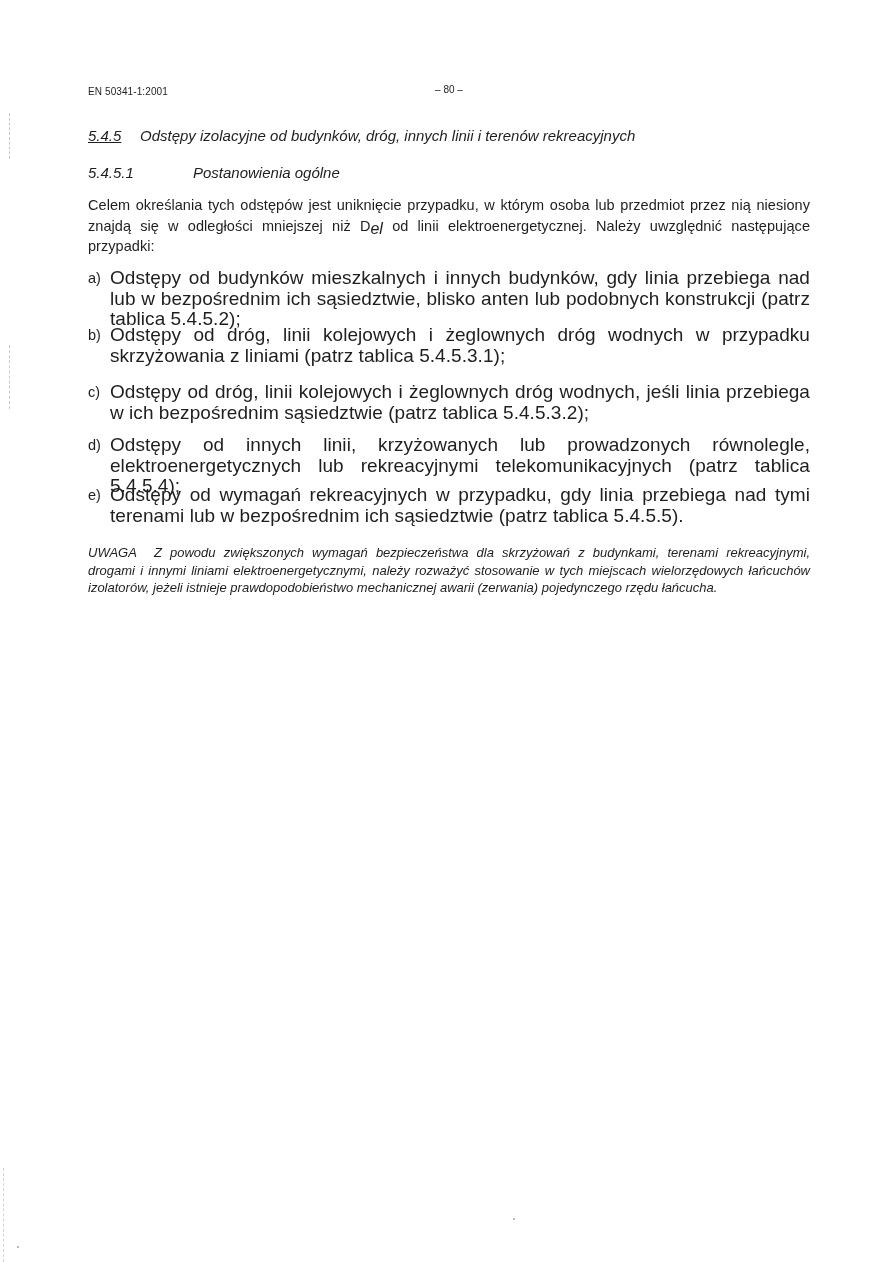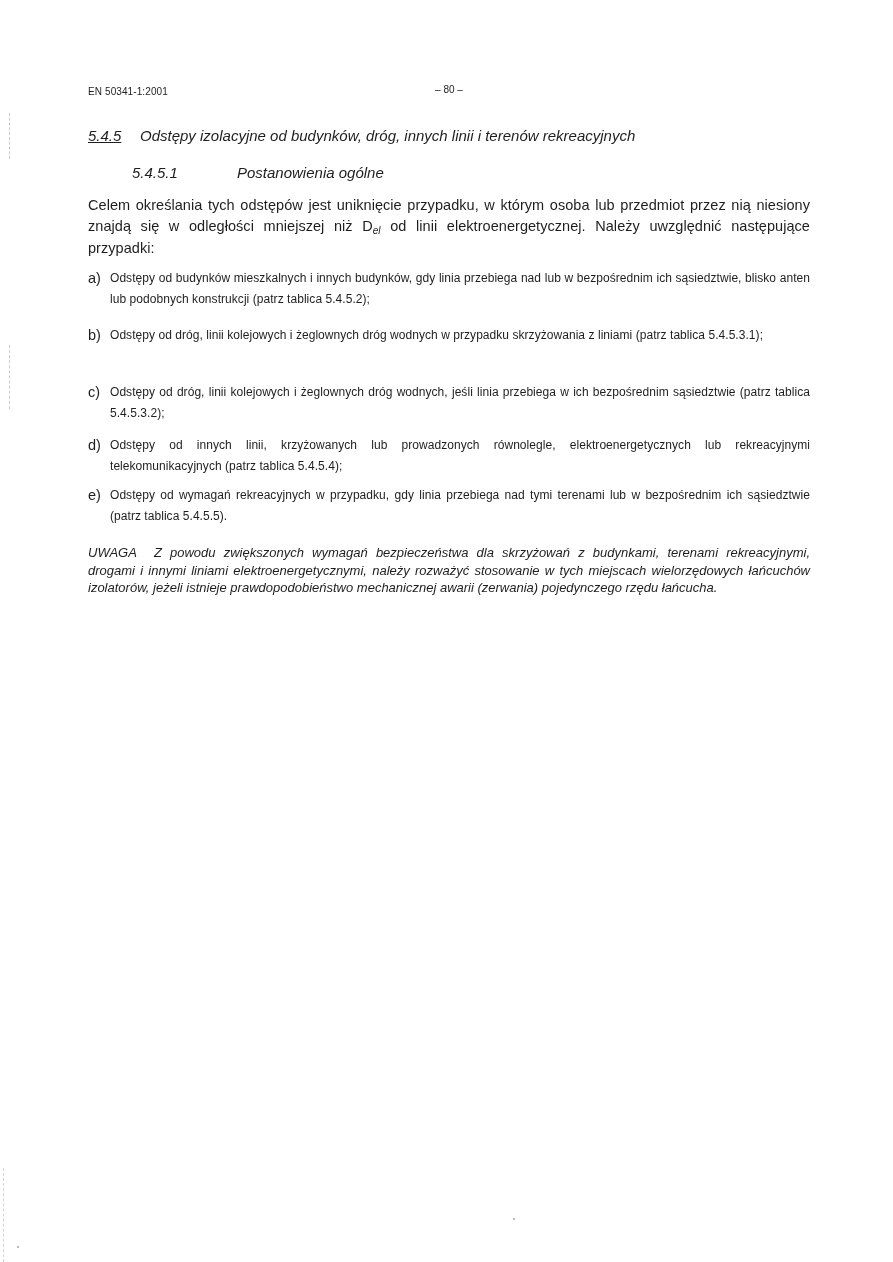--- a/index.html
+++ b/index.html
@@ -28,21 +28,21 @@
   .doc-ref { position: absolute; left: 0; top: 0; letter-spacing: 0.1px; }
   .page-num { position: absolute; left: 0; right: 0; top: -2px; text-align: center; }
 
   
   .heading {
     font-style: italic;
     font-size: 15px;
     white-space: nowrap;
   }
   .heading-1 { top: 127px; }
-  .heading-2 { top: 164px; margin-left: 44px; }
+  .heading-2 { top: 164px; }
   .heading-num-1 { display: inline-block; width: 52px; font-style: italic; text-decoration: underline; }
   .heading-num-2 { display: inline-block; width: 105px; font-style: italic; }
 
   
   .body-text {
     font-size: 14.5px;
     line-height: 20.5px;
     text-align: justify;
     letter-spacing: 0.05px;
   }
@@ -57,40 +57,40 @@
   .item-c { top: 382px; }
   .item-d { top: 435px; }
   .item-e { top: 485px; }
   .item-label {
     flex: 0 0 22px;
     font-size: 14.5px;
     line-height: 20.5px;
   }
   .item-text {
     flex: 1 1 auto;
-    font-size: 12px;
+    font-size: 19px;
     line-height: 20.5px;
     text-align: justify;
     letter-spacing: 0.05px;
   }
 
   
   .note {
     top: 544px;
     font-size: 13px;
     line-height: 17.5px;
     text-align: justify;
     font-style: italic;
   }
   .note-label {
     margin-right: 17px;
   }
 
   sub.d-sub {
-    font-size: 10px;
+    font-size: 16px;
     vertical-align: baseline;
     position: relative;
     top: 3px;
     font-style: italic;
   }
 
   
   .artifact { position: absolute; pointer-events: none; }
   .art-dash-1 { left: 9px; top: 113px; height: 46px; width: 0; border-left: 1px dashed #b9b9b9; opacity: 0.8; }
   .art-dash-2 { left: 9px; top: 345px; height: 64px; width: 0; border-left: 1px dashed #bdbdbd; opacity: 0.8; }

